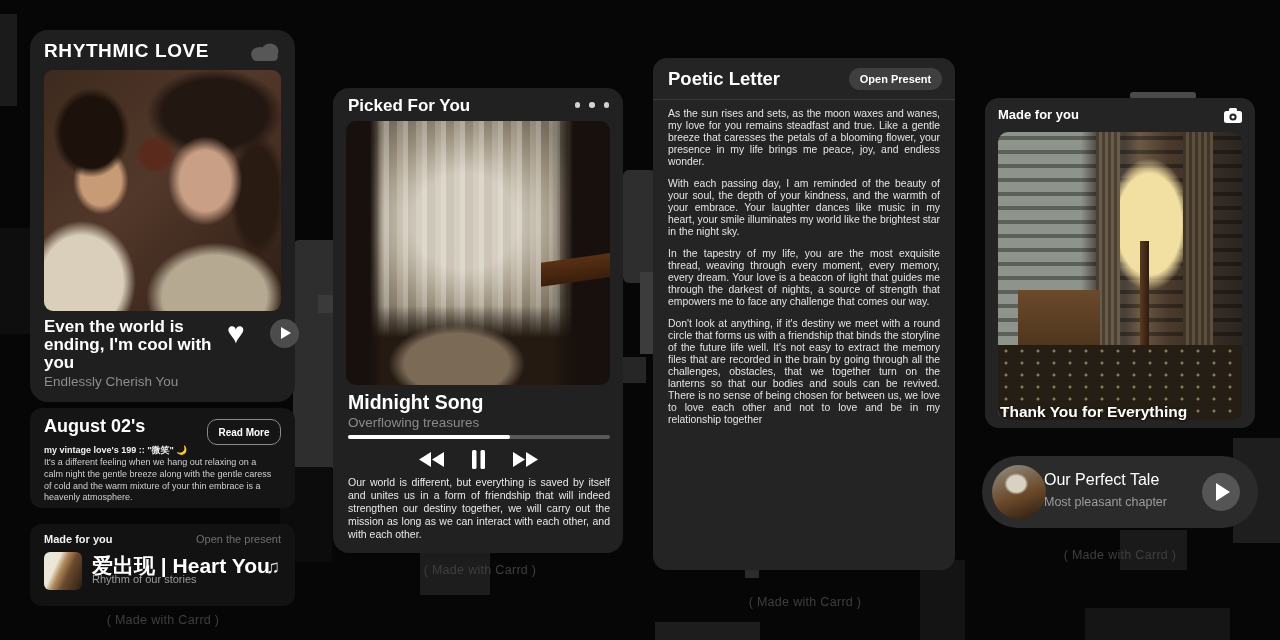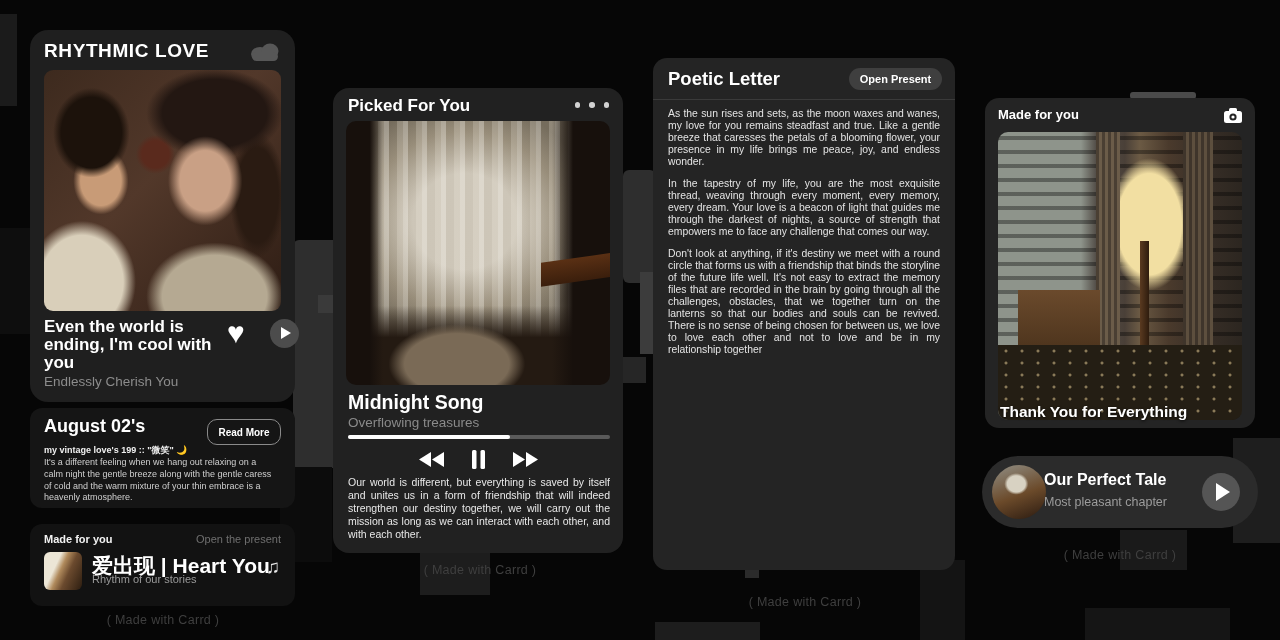--- a/index.html
+++ b/index.html
@@ -95,21 +95,21 @@
   .photo3 .curtain2{position:absolute;left:76%;top:0;width:12%;height:78%;background:repeating-linear-gradient(90deg,#3f352b 0 3px,#5d4f3e 3px 6px);}
   .photo3 .dresser{position:absolute;left:8%;top:55%;width:34%;height:30%;background:linear-gradient(180deg,#6b4a2c,#3f2a16);}
   .photo3 .bed{position:absolute;left:0;bottom:0;width:100%;height:26%;
     background:radial-gradient(3px 3px at 8px 6px, #8a7a58 0 40%, rgba(0,0,0,0) 60%) 0 0/16px 12px repeat,#241e14;}
   .photo3 .post{position:absolute;left:58%;top:38%;width:4%;height:62%;background:linear-gradient(90deg,#5a3a20,#2e1c0e);}
   .photo-caption{position:absolute;left:15px;top:305px;font-size:15.5px;font-weight:bold;color:#fff;text-shadow:0 1px 3px rgba(0,0,0,.8);z-index:3;}
 
   .card-tale{left:982px;top:456px;width:276px;height:72px;background:#2b2b2b;border-radius:36px;}
   .avatar{position:absolute;left:10px;top:9px;width:54px;height:54px;border-radius:50%;overflow:hidden;
     background:radial-gradient(20px 18px at 45% 35%, #d8d2c2 0 45%, rgba(0,0,0,0) 60%),linear-gradient(160deg,#8a8274 10%,#6b4a2a 55%,#2a1a10);}
-  .tale-title{position:absolute;left:62px;top:15px;font-size:16px;font-weight:bold;}
+  .tale-title{position:absolute;left:62px;top:15px;font-size:16px;font-weight:normal;}
   .tale-sub{position:absolute;left:62px;top:39px;font-size:12.5px;color:#9c9c9c;}
   .playbtn-l{position:absolute;right:18px;top:17px;width:38px;height:38px;border-radius:50%;background:#555;}
   .playbtn-l .tri{position:absolute;left:14px;top:10px;width:0;height:0;border-left:14px solid #fff;border-top:9px solid transparent;border-bottom:9px solid transparent;}
 </style>
 </head>
 <body>
 
 <div class="stage">
 
   <div class="bgshape" style="left:0;top:14px;width:17px;height:92px;background:#1b1b1b;"></div>
@@ -208,20 +208,21 @@
     </div>
     <div class="picked-body">Our world is different, but everything is saved by itself and unites us in a form of friendship that will indeed strengthen our destiny together, we will carry out the mission as long as we can interact with each other, and with each other.</div>
   </div>
 
   <div class="card card-poetic">
     <div class="poetic-title">Poetic Letter</div>
     <button class="openpresent">Open Present</button>
     <div class="poetic-divider"></div>
     <div class="poetic-body">
       <p>As the sun rises and sets, as the moon waxes and wanes, my love for you remains steadfast and true. Like a gentle breeze that caresses the petals of a blooming flower, your presence in my life brings me peace, joy, and endless wonder.</p>
+      <p>With each passing day, I am reminded of the beauty of your soul, the depth of your kindness, and the warmth of your embrace. Your laughter dances like music in my heart, your smile illuminates my world like the brightest star in the night sky.</p>
       <p>In the tapestry of my life, you are the most exquisite thread, weaving through every moment, every memory, every dream. Your love is a beacon of light that guides me through the darkest of nights, a source of strength that empowers me to face any challenge that comes our way.</p>
       <p>Don't look at anything, if it's destiny we meet with a round circle that forms us with a friendship that binds the storyline of the future life well. It's not easy to extract the memory files that are recorded in the brain by going through all the challenges, obstacles, that we together turn on the lanterns so that our bodies and souls can be revived. There is no sense of being chosen for between us, we love to love each other and not to love and be in my relationship together</p>
     </div>
   </div>
 
   <div class="card card-mfy-right">
     <div class="mfyr-label">Made for you</div>
     <span class="camera">
       <svg width="20" height="17" viewBox="0 0 20 17">
           <rect x="6" y="1" width="8" height="5" rx="1.5" fill="#fff"></rect>

